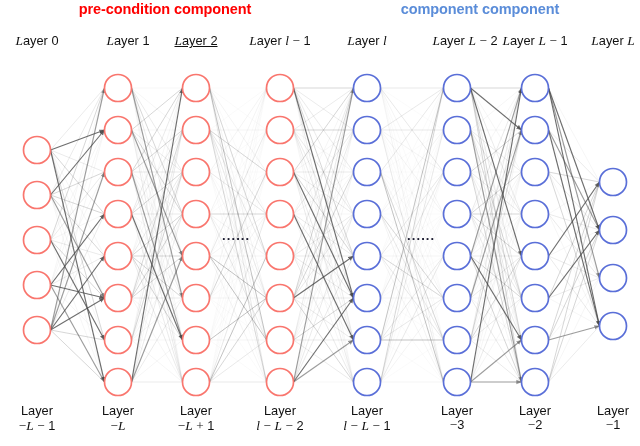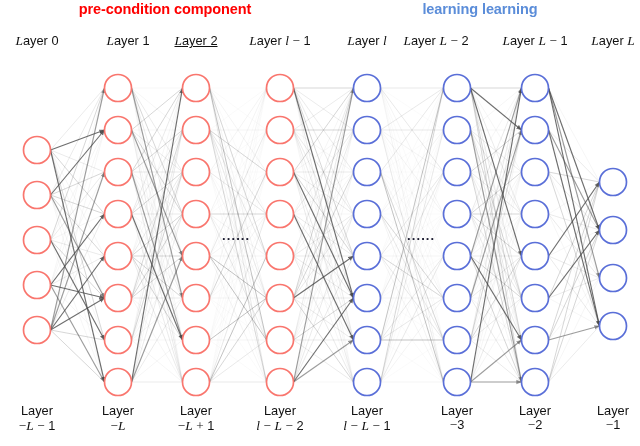--- a/index.html
+++ b/index.html
@@ -69,21 +69,21 @@
   }
   svg { display: block; }
 </style>
 </head>
 <body>
 
 <div id="figure">
 
   <div class="comp-title" id="title-pre">pre-condition component</div>
 
-  <div class="comp-title" id="title-learn">learning learning</div>
+  <div class="comp-title" id="title-learn">component component</div>
 
   <svg id="net-svg" width="640" height="446" style="position:absolute;left:0;top:0;">
       <defs>
         <marker id="ar0" viewBox="0 0 10 10" refX="9" refY="5" markerWidth="5" markerHeight="5" orient="auto-start-reverse">
           <path d="M 0 1 L 10 5 L 0 9 z" fill="#4a4a4a" fill-opacity="0.800"></path>
         </marker>
         <marker id="ar1" viewBox="0 0 10 10" refX="9" refY="5" markerWidth="5" markerHeight="5" orient="auto-start-reverse">
           <path d="M 0 1 L 10 5 L 0 9 z" fill="#4a4a4a" fill-opacity="0.800"></path>
         </marker>
         <marker id="ar2" viewBox="0 0 10 10" refX="9" refY="5" markerWidth="5" markerHeight="5" orient="auto-start-reverse">
@@ -666,21 +666,21 @@
       <div class="col-label-top" style="left: -23px; width: 120px;"><span class="mathvar">L</span>ayer 0</div>
       <div class="col-label-bottom" style="left: -23px; width: 120px;">Layer<br><span class="mathop">−</span><span class="mathvar">L</span> <span class="mathop">−</span> 1</div>
       <div class="col-label-top" style="left: 68px; width: 120px;"><span class="mathvar">L</span>ayer 1</div>
       <div class="col-label-bottom" style="left: 58px; width: 120px;">Layer<br><span class="mathop">−</span><span class="mathvar">L</span></div>
       <div class="col-label-top" style="left: 136px; width: 120px; text-decoration: underline;"><span class="mathvar">L</span>ayer 2</div>
       <div class="col-label-bottom" style="left: 136px; width: 120px;">Layer<br><span class="mathop">−</span><span class="mathvar">L</span> <span class="mathop">+</span> 1</div>
       <div class="col-label-top" style="left: 220px; width: 120px;"><span class="mathvar">L</span>ayer <span class="mathvar">l</span> <span class="mathop">−</span> 1</div>
       <div class="col-label-bottom" style="left: 220px; width: 120px;">Layer<br><span class="mathvar">l</span> <span class="mathop">−</span> <span class="mathvar">L</span> <span class="mathop">−</span> 2</div>
       <div class="col-label-top" style="left: 307px; width: 120px;"><span class="mathvar">L</span>ayer <span class="mathvar">l</span></div>
       <div class="col-label-bottom" style="left: 307px; width: 120px;">Layer<br><span class="mathvar">l</span> <span class="mathop">−</span> <span class="mathvar">L</span> <span class="mathop">−</span> 1</div>
-      <div class="col-label-top" style="left: 376px; width: 120px;"><span class="mathvar">L</span>ayer <span class="mathvar">L</span> <span class="mathop">−</span> 2</div>
+      <div class="col-label-top" style="left: 405px; width: 120px;"><span class="mathvar">L</span>ayer <span class="mathvar">L</span> <span class="mathop">−</span> 2</div>
       <div class="col-label-bottom" style="left: 397px; width: 120px;">Layer<br><span class="mathop">−</span>3</div>
       <div class="col-label-top" style="left: 475px; width: 120px;"><span class="mathvar">L</span>ayer <span class="mathvar">L</span> <span class="mathop">−</span> 1</div>
       <div class="col-label-bottom" style="left: 475px; width: 120px;">Layer<br><span class="mathop">−</span>2</div>
       <div class="col-label-top" style="left: 553px; width: 120px;"><span class="mathvar">L</span>ayer <span class="mathvar">L</span></div>
       <div class="col-label-bottom" style="left: 553px; width: 120px;">Layer<br><span class="mathop">−</span>1</div>
     </div>
 
 <div class="ellipsis-dots" style="left: 222px; top: 228px;">......</div>
     <div class="ellipsis-dots" style="left: 407px; top: 228px;">......</div>
   </div>

